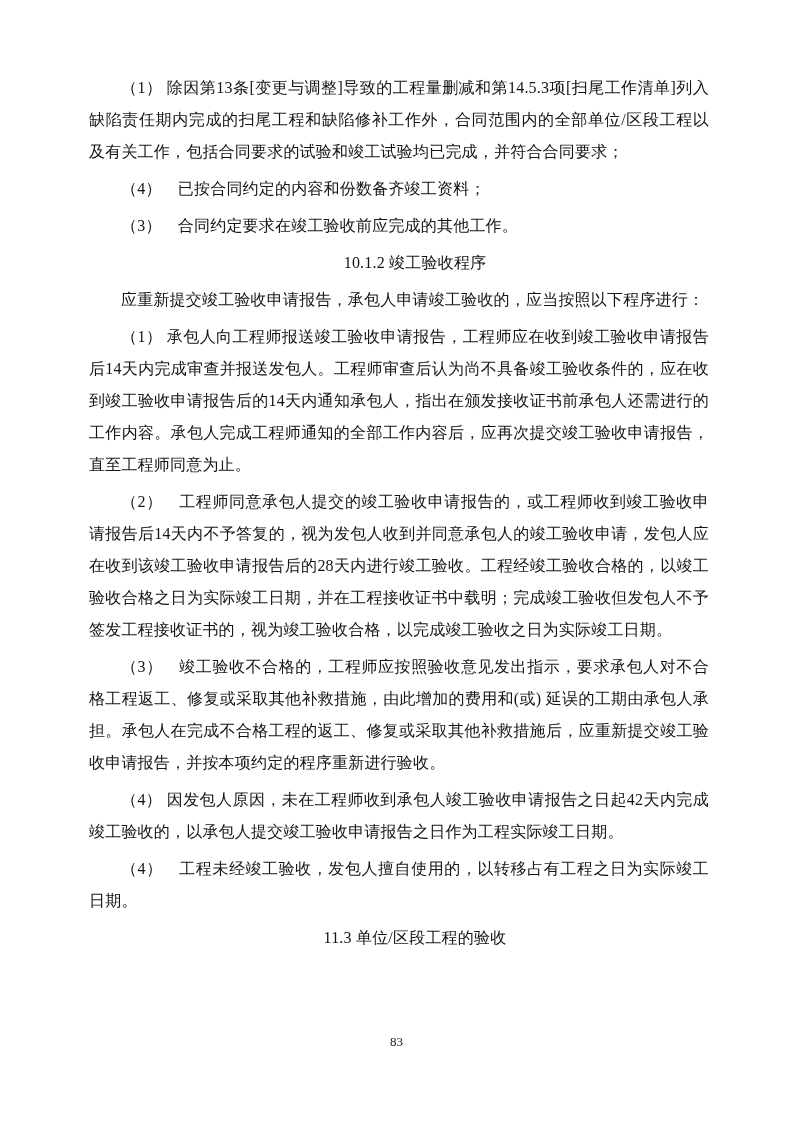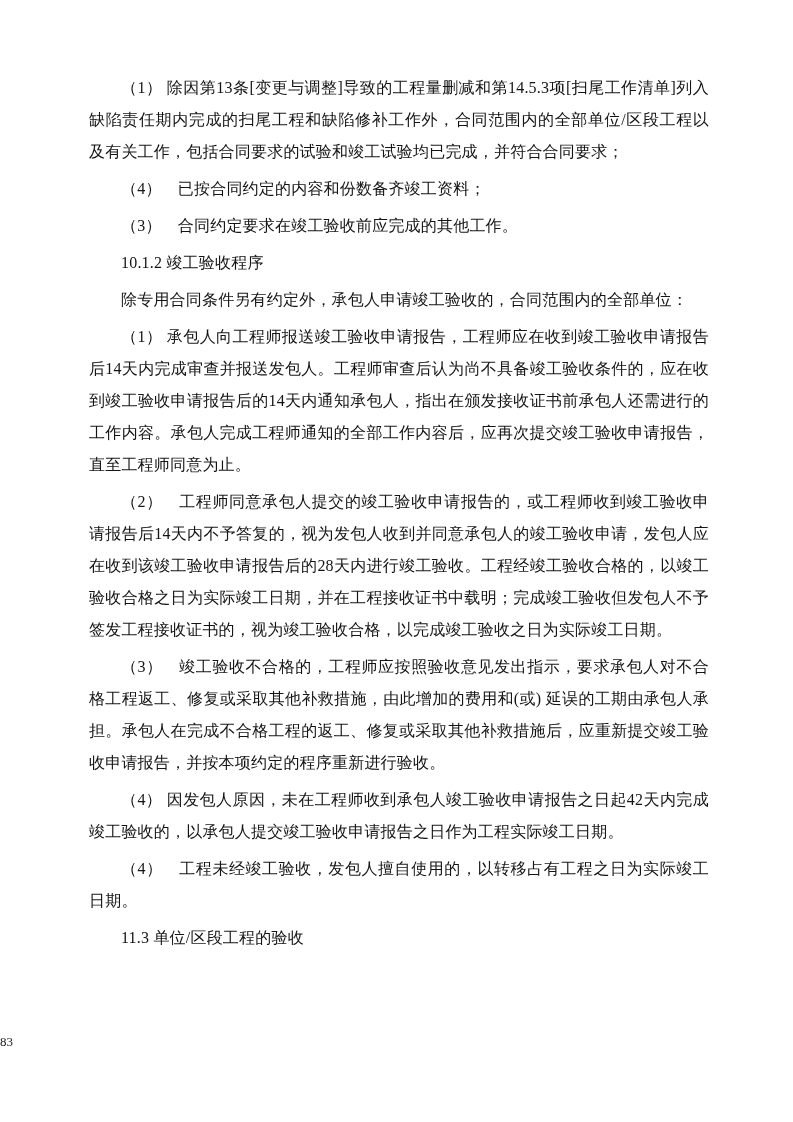--- a/index.html
+++ b/index.html
@@ -26,43 +26,43 @@
     margin: 0 0 5px 0;
     padding: 0;
     font-size: 16px;
     line-height: 32px;
     text-align: justify;
     text-indent: 2em;
     letter-spacing: 0.2px;
     word-break: break-all;
   }
   .heading {
-    text-align: left;
+    text-align: center;
   }
   .page-number {
     position: absolute;
     top: 1034px;
     left: 0;
     width: 100%;
-    text-align: left;
+    text-align: center;
     font-size: 13px;
     line-height: 16px;
     color: #1a1a1a;
   }
 </style>
 </head>
 <body>
 
 <div class="page">
   <div class="content">
     <p class="para">（1） 除因第13条[变更与调整]导致的工程量删减和第14.5.3项[扫尾工作清单]列入缺陷责任期内完成的扫尾工程和缺陷修补工作外，合同范围内的全部单位/区段工程以及有关工作，包括合同要求的试验和竣工试验均已完成，并符合合同要求；</p>
     <p class="para">（4）　已按合同约定的内容和份数备齐竣工资料；</p>
     <p class="para">（3）　合同约定要求在竣工验收前应完成的其他工作。</p>
     <p class="para heading">10.1.2 竣工验收程序</p>
-    <p class="para">除专用合同条件另有约定外，承包人申请竣工验收的，合同范围内的全部单位：</p>
+    <p class="para">应重新提交竣工验收申请报告，承包人申请竣工验收的，应当按照以下程序进行：</p>
     <p class="para">（1） 承包人向工程师报送竣工验收申请报告，工程师应在收到竣工验收申请报告后14天内完成审查并报送发包人。工程师审查后认为尚不具备竣工验收条件的，应在收到竣工验收申请报告后的14天内通知承包人，指出在颁发接收证书前承包人还需进行的工作内容。承包人完成工程师通知的全部工作内容后，应再次提交竣工验收申请报告，直至工程师同意为止。</p>
     <p class="para">（2）　工程师同意承包人提交的竣工验收申请报告的，或工程师收到竣工验收申请报告后14天内不予答复的，视为发包人收到并同意承包人的竣工验收申请，发包人应在收到该竣工验收申请报告后的28天内进行竣工验收。工程经竣工验收合格的，以竣工验收合格之日为实际竣工日期，并在工程接收证书中载明；完成竣工验收但发包人不予签发工程接收证书的，视为竣工验收合格，以完成竣工验收之日为实际竣工日期。</p>
     <p class="para">（3）　竣工验收不合格的，工程师应按照验收意见发出指示，要求承包人对不合格工程返工、修复或采取其他补救措施，由此增加的费用和(或) 延误的工期由承包人承担。承包人在完成不合格工程的返工、修复或采取其他补救措施后，应重新提交竣工验收申请报告，并按本项约定的程序重新进行验收。</p>
     <p class="para">（4） 因发包人原因，未在工程师收到承包人竣工验收申请报告之日起42天内完成竣工验收的，以承包人提交竣工验收申请报告之日作为工程实际竣工日期。</p>
     <p class="para">（4）　工程未经竣工验收，发包人擅自使用的，以转移占有工程之日为实际竣工日期。</p>
     <p class="para heading">11.3 单位/区段工程的验收</p>
   </div>
   <div class="page-number">83</div>
 </div>
 

